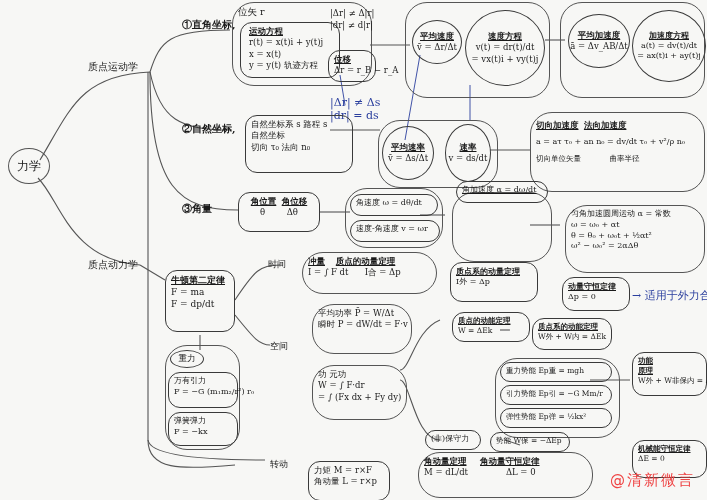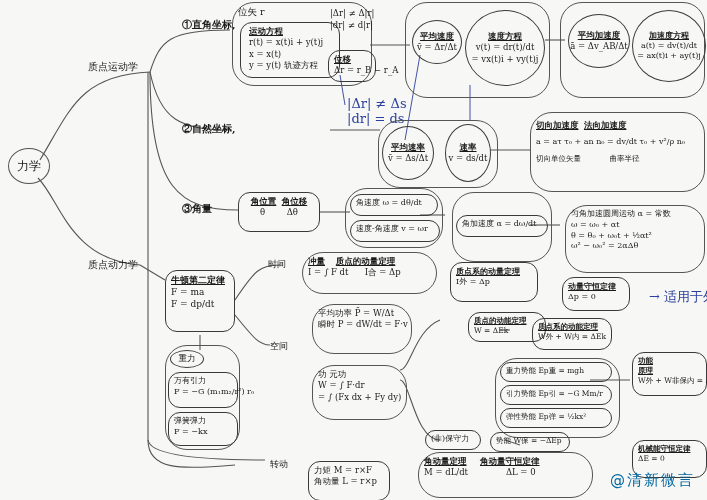--- a/index.html
+++ b/index.html
@@ -32,23 +32,23 @@
     .blue { color: #2b3f9e; }
     .root {
       position: absolute; left: 8px; top: 148px; width: 40px; height: 34px;
       border: 1.2px solid #555; border-radius: 50%;
       display: flex; align-items: center; justify-content: center;
       font-size: 12px;
     }
     .watermark {
       position: absolute; right: 12px; bottom: 10px;
       font-family: "DejaVu Sans", sans-serif;
-      font-size: 15px; color: #0369a1; letter-spacing: 2px;
-    }
-    .note { position: absolute; font-size: 13px; white-space: nowrap; margin-left: 17px; }
+      font-size: 15px; color: #ef4444; letter-spacing: 2px;
+    }
+    .note { position: absolute; font-size: 11px; white-space: nowrap; }
   </style>
 </head>
 <body>
 
 <div id="canvas">
 
   <svg class="links" width="707" height="500">
     <g fill="none" stroke="#555" stroke-width="1.1">
 
       <path d="M40 160 C 70 110, 80 75, 150 72"></path>
@@ -132,20 +132,25 @@
   <div class="node oval" style="left:568px;top:14px;width:62px;height:54px;font-size:8.5px;">
     <span class="ln title">平均加速度</span>
     <span class="ln">ā = Δv_AB/Δt</span>
   </div>
   <div class="node oval" style="left:632px;top:10px;width:74px;height:72px;font-size:8px;">
     <span class="ln title">加速度方程</span>
     <span class="ln">a(t) = dv(t)/dt</span>
     <span class="ln">= ax(t)i + ay(t)j</span>
   </div>
 
+  <div class="node pill" style="left:245px;top:115px;width:108px;height:58px;font-size:8.5px;">
+    <span class="ln">自然坐标系 s   路程 s</span>
+    <span class="ln">自然坐标</span>
+    <span class="ln">切向 τ₀  法向 n₀</span>
+  </div>
   <div class="node group" style="left:378px;top:120px;width:120px;height:68px;"></div>
   <div class="node oval" style="left:382px;top:126px;width:52px;height:54px;font-size:8.5px;">
     <span class="ln title">平均速率</span>
     <span class="ln">v̄ = Δs/Δt</span>
   </div>
   <div class="node oval" style="left:445px;top:124px;width:46px;height:58px;font-size:8.5px;">
     <span class="ln title">速率</span>
     <span class="ln">v = ds/dt</span>
   </div>
   <div class="node group" style="left:530px;top:112px;width:175px;height:80px;font-size:8.5px;">
@@ -155,21 +160,21 @@
   </div>
 
   <div class="node pill" style="left:238px;top:192px;width:82px;height:40px;font-size:8.5px;text-align:center;">
     <span class="ln"><span class="title">角位置</span>&nbsp;&nbsp;<span class="title">角位移</span></span>
     <span class="ln"><span>θ</span>&nbsp;&nbsp;&nbsp;&nbsp;&nbsp;&nbsp;&nbsp;&nbsp;<span>Δθ</span></span>
   </div>
   <div class="node group" style="left:345px;top:188px;width:98px;height:60px;"></div>
   <div class="node pill" style="left:350px;top:194px;width:88px;height:22px;font-size:8px;">角速度 ω = dθ/dt</div>
   <div class="node pill" style="left:350px;top:220px;width:90px;height:22px;font-size:8px;">速度-角速度 v = ωr</div>
   <div class="node group" style="left:452px;top:192px;width:100px;height:70px;"></div>
-  <div class="node pill" style="left:456px;top:215px;width:92px;height:22px;font-size:8px;">角加速度 α = dω/dt</div>
+  <div class="node pill" style="left:456px;top:181px;width:92px;height:22px;font-size:8px;text-decoration:underline;">角加速度 α = dω/dt</div>
   <div class="node group" style="left:565px;top:205px;width:140px;height:68px;font-size:8px;">
     <span class="ln">匀角加速圆周运动 α = 常数</span>
     <span class="ln">ω = ω₀ + αt</span>
     <span class="ln">θ = θ₀ + ω₀t + ½αt²</span>
     <span class="ln">ω² − ω₀² = 2αΔθ</span>
   </div>
 
   <div class="lbl" style="left:88px;top:258px;">质点动力学</div>
   <div class="node pill" style="left:165px;top:270px;width:70px;height:62px;font-size:9px;">
     <span class="ln title">牛顿第二定律</span>
@@ -205,21 +210,21 @@
   <div class="lbl" style="left:270px;top:340px;font-size:9px;">空间</div>
   <div class="node group" style="left:312px;top:304px;width:100px;height:50px;font-size:8.5px;">
     <span class="ln">平均功率 P̄ = W/Δt</span>
     <span class="ln">瞬时 P = dW/dt = F·v</span>
   </div>
   <div class="node group" style="left:312px;top:365px;width:95px;height:55px;font-size:8.5px;">
     <span class="ln">功 元功</span>
     <span class="ln">W = ∫ F·dr</span>
     <span class="ln">= ∫ (Fx dx + Fy dy)</span>
   </div>
-  <div class="node pill" style="left:452px;top:312px;width:78px;height:30px;font-size:7.5px;margin-left:16px;">
+  <div class="node pill" style="left:452px;top:312px;width:78px;height:30px;font-size:7.5px;">
     <span class="ln title">质点的动能定理</span>
     <span class="ln">W = ΔEk</span>
   </div>
   <div class="node pill" style="left:532px;top:318px;width:80px;height:32px;font-size:7.5px;">
     <span class="ln title">质点系的动能定理</span>
     <span class="ln">W外 + W内 = ΔEk</span>
   </div>
   <div class="node group" style="left:495px;top:358px;width:125px;height:80px;"></div>
   <div class="node pill" style="left:500px;top:362px;width:112px;height:20px;font-size:7.5px;">重力势能 Ep重 = mgh</div>
   <div class="node pill" style="left:500px;top:385px;width:112px;height:20px;font-size:7.5px;">引力势能 Ep引 = −G Mm/r</div>

